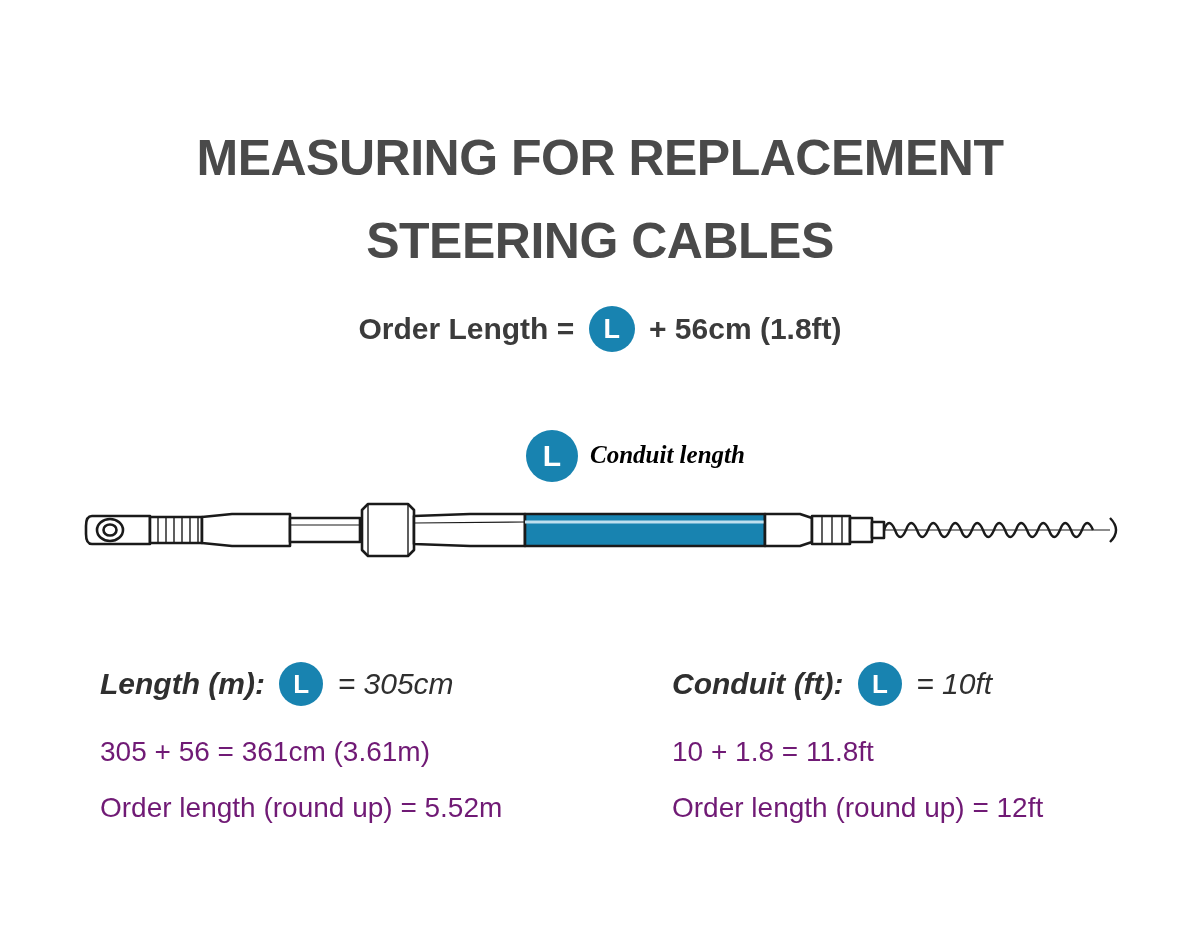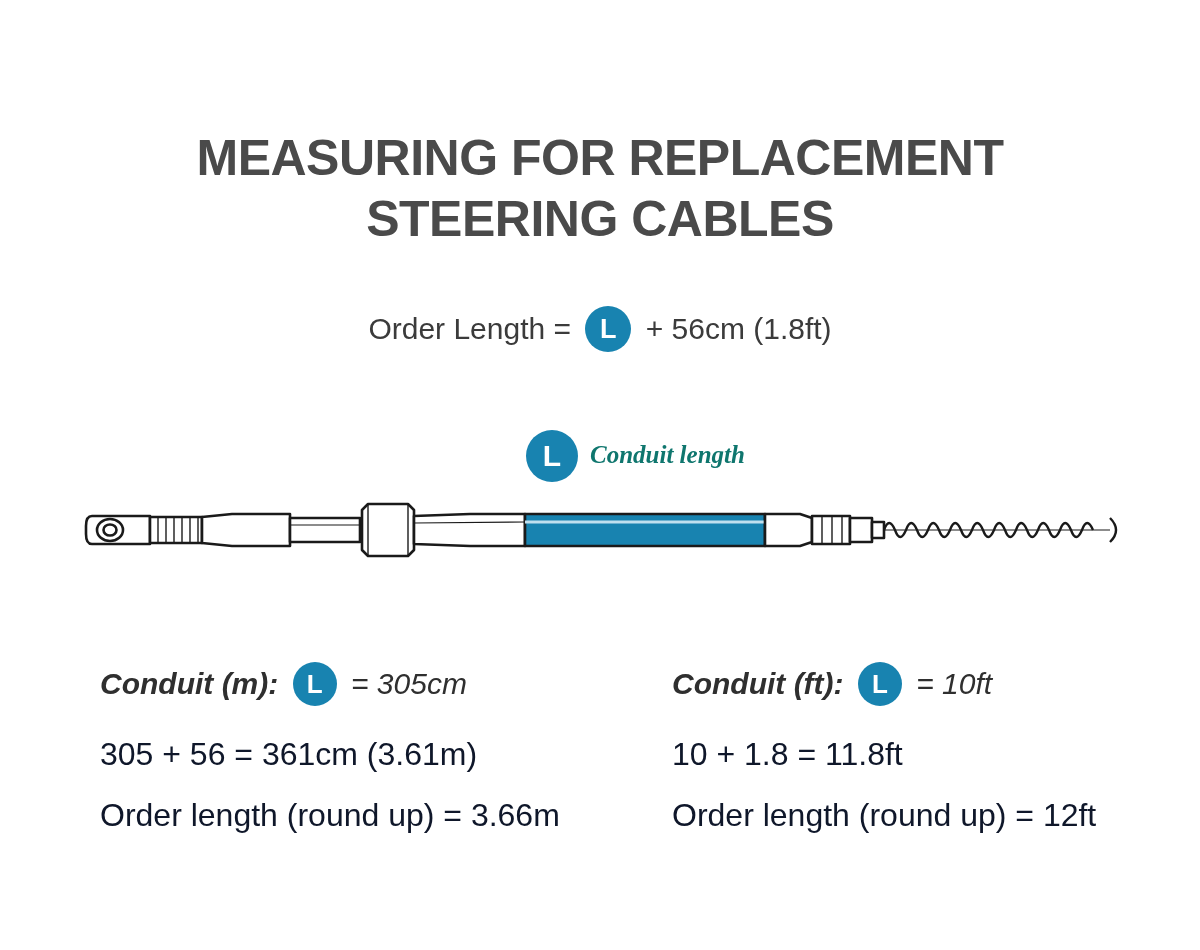--- a/index.html
+++ b/index.html
@@ -28,34 +28,34 @@
     top: 128px;
     left: 0;
     width: 1200px;
     text-align: center;
     font-size: 50px;
     font-weight: bold;
     line-height: 1.22;
     letter-spacing: -0.5px;
     color: #4a4a4a;
   }
-  .title .line2 { display: block; }
+  .title .line2 { display: block; margin-top: 22px; }
 
   
   .formula {
     position: absolute;
     top: 306px;
     left: 0;
     width: 1200px;
     text-align: center;
     font-size: 30px;
     color: #3b3b3b;
     white-space: nowrap;
   }
-  .formula > span { vertical-align: middle; }
+  .formula > span { vertical-align: middle; font-weight: bold; }
 
   
   .lbadge {
     display: inline-block;
     vertical-align: middle;
     border-radius: 50%;
     background: #1883b0;
     color: #ffffff;
     text-align: center;
     font-weight: bold;
@@ -90,21 +90,21 @@
     top: 0px;
   }
   .conduit-label {
     position: absolute;
     left: 590px;
     top: 11px;
     font-family: "Liberation Serif", serif;
     font-style: italic;
     font-weight: bold;
     font-size: 25px;
-    color: #0f766e;
+    color: #000000;
     white-space: nowrap;
   }
 
   
   .examples {
     position: absolute;
     top: 660px;
     left: 0;
     width: 1200px;
     height: 230px;
@@ -124,22 +124,22 @@
     height: 52px;
     color: #2f2f2f;
   }
   .ex-head .lead {
     font-weight: bold;
     font-style: italic;
     vertical-align: middle;
   }
   .ex-head .tail { vertical-align: middle; font-style: italic; }
   .ex-line {
-    font-size: 32px;
-    color: #0f172a;
+    font-size: 28px;
+    color: #701a75;
     margin-top: 24px;
     white-space: nowrap;
   }
 </style>
 </head>
 <body>
 
 <div class="page">
 
   <div class="title">
@@ -210,26 +210,26 @@
         <path d="M884 100 L1110 100" stroke-width="1.1"></path>
         <path d="M1110 88 q 12 12 0 24" stroke-width="2.4"></path>
       </g>
     </svg>
   </div>
 
   <div class="examples">
 
     <div class="col left">
       <div class="ex-head">
-        <span class="lead">Conduit (m):</span>
+        <span class="lead">Length (m):</span>
         <span class="lbadge b-example">L</span>
         <span class="tail">= 305cm</span>
       </div>
       <div class="ex-line">305 + 56 = 361cm (3.61m)</div>
-      <div class="ex-line">Order length (round up) = 3.66m</div>
+      <div class="ex-line">Order length (round up) = 5.52m</div>
     </div>
 
     <div class="col right">
       <div class="ex-head">
         <span class="lead">Conduit (ft):</span>
         <span class="lbadge b-example">L</span>
         <span class="tail">= 10ft</span>
       </div>
       <div class="ex-line">10 + 1.8 = 11.8ft</div>
       <div class="ex-line">Order length (round up) = 12ft</div>

